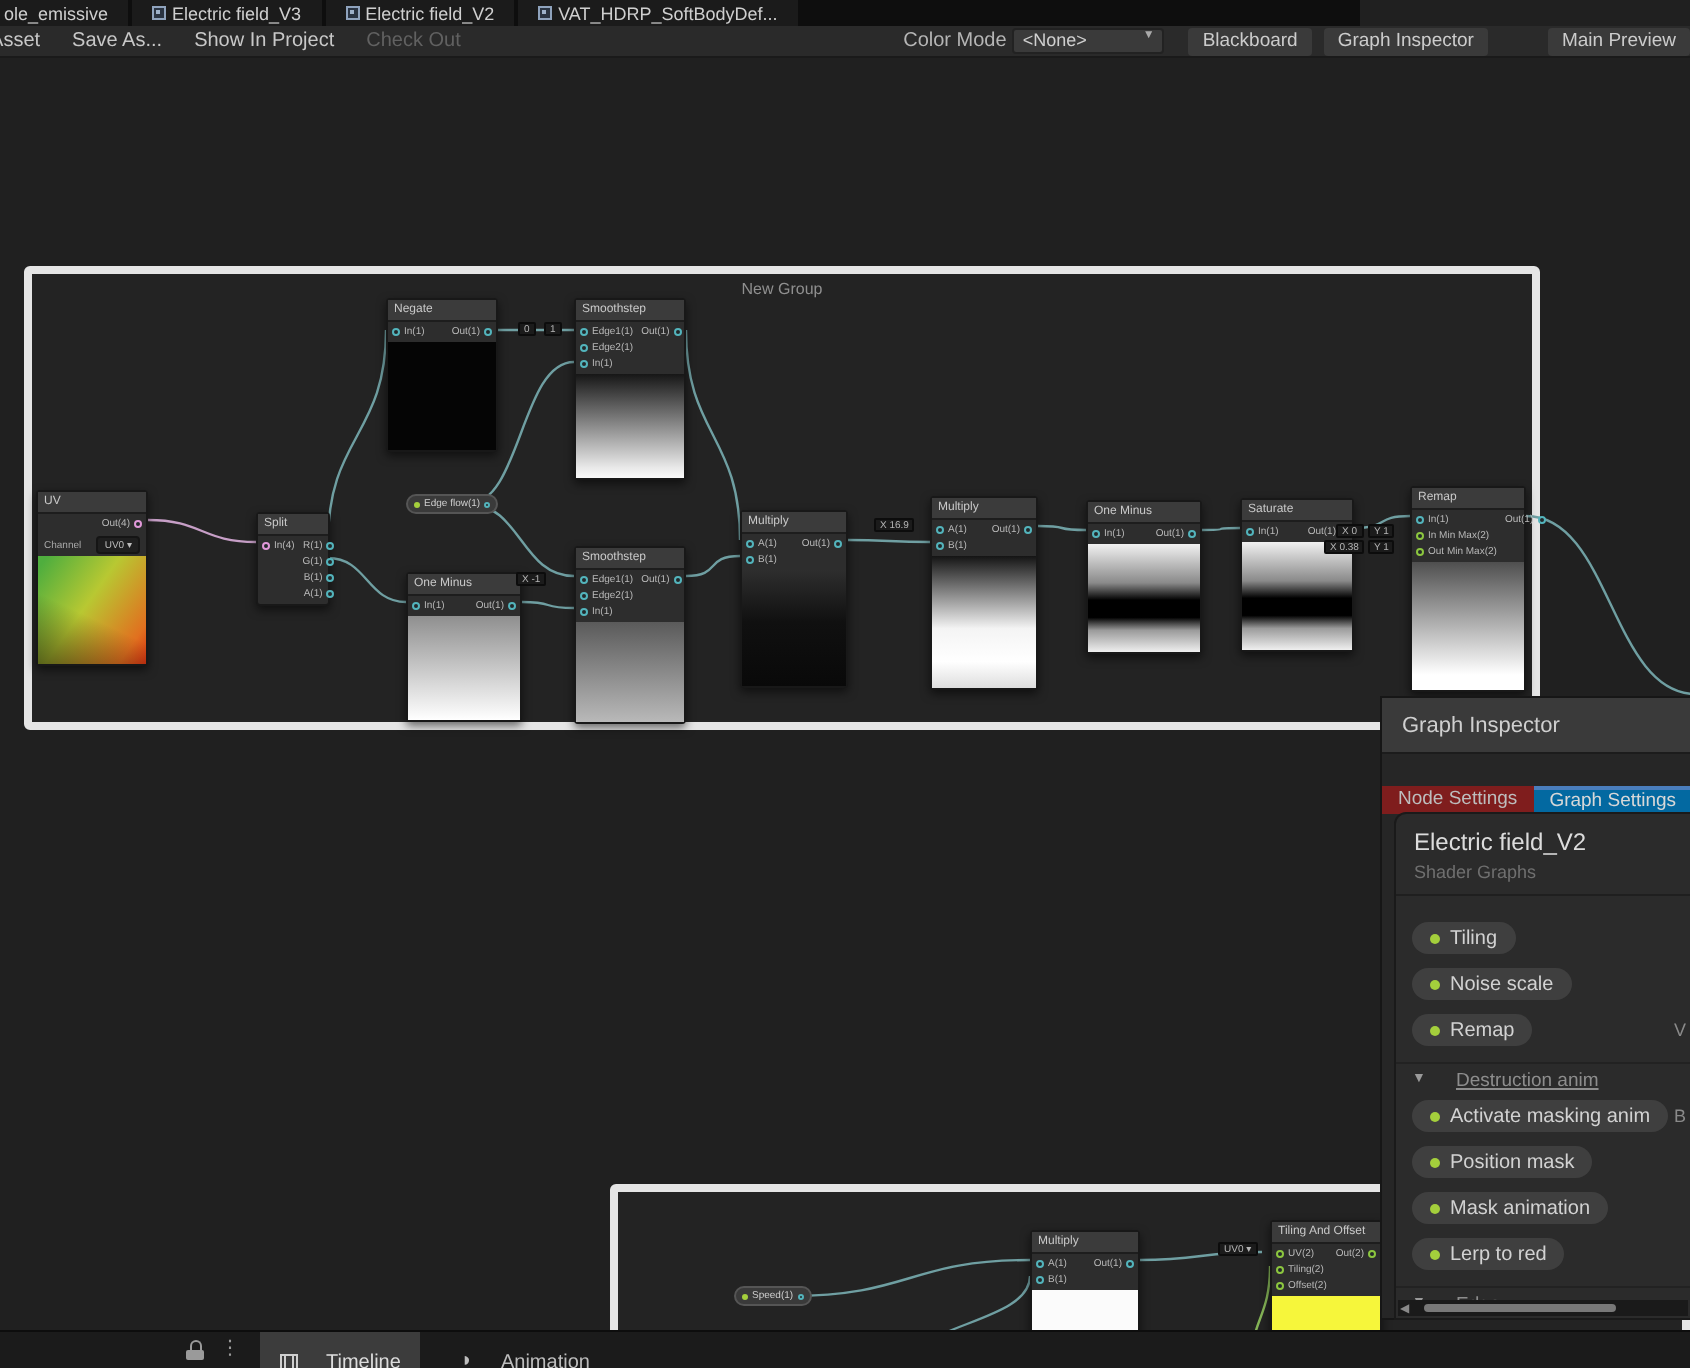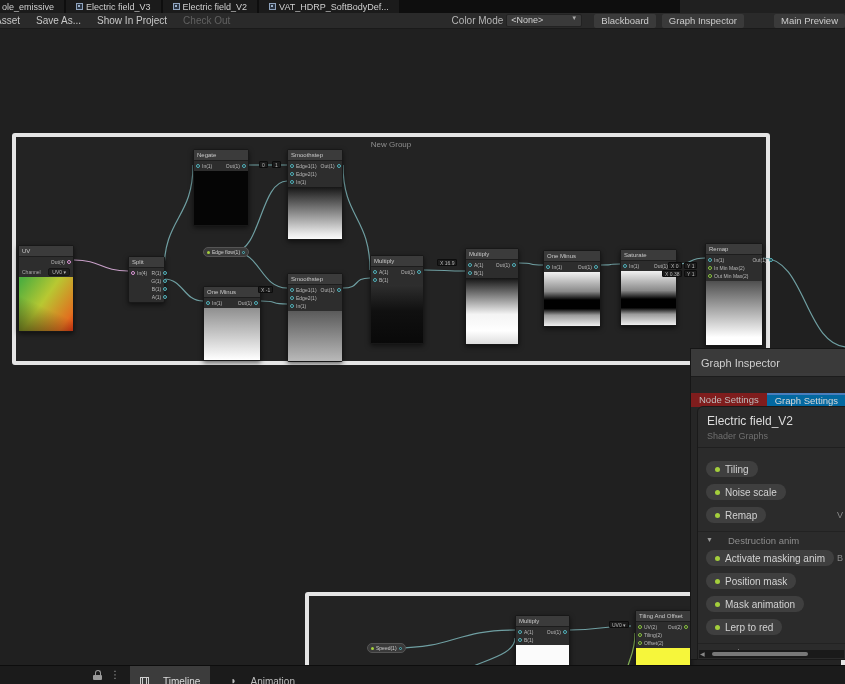--- a/index.html
+++ b/index.html
@@ -513,21 +513,21 @@
             <span>Noise scale</span>
           </div>
         </div>
         <div class="bb-item" style="top: 100px;">
           <div class="bb-pill">
             <span class="bb-dot"></span>
             <span>Remap</span>
           </div>
           <span class="bb-right" style="top: 3px;">V</span>
         </div>
-        <div class="bb-cat" style="top: 124px;"><span class="tri">▼</span><span>Destruction anim</span></div>
+        <div class="bb-cat" style="top: 124px; text-decoration: underline;"><span class="tri">▼</span><span>Destruction anim</span></div>
         <div class="bb-item" style="top: 143px;">
           <div class="bb-pill">
             <span class="bb-dot"></span>
             <span>Activate masking anim</span>
           </div>
           <span class="bb-right" style="top: 3px;">B</span>
         </div>
         <div class="bb-item" style="top: 166px;">
           <div class="bb-pill">
             <span class="bb-dot"></span>

